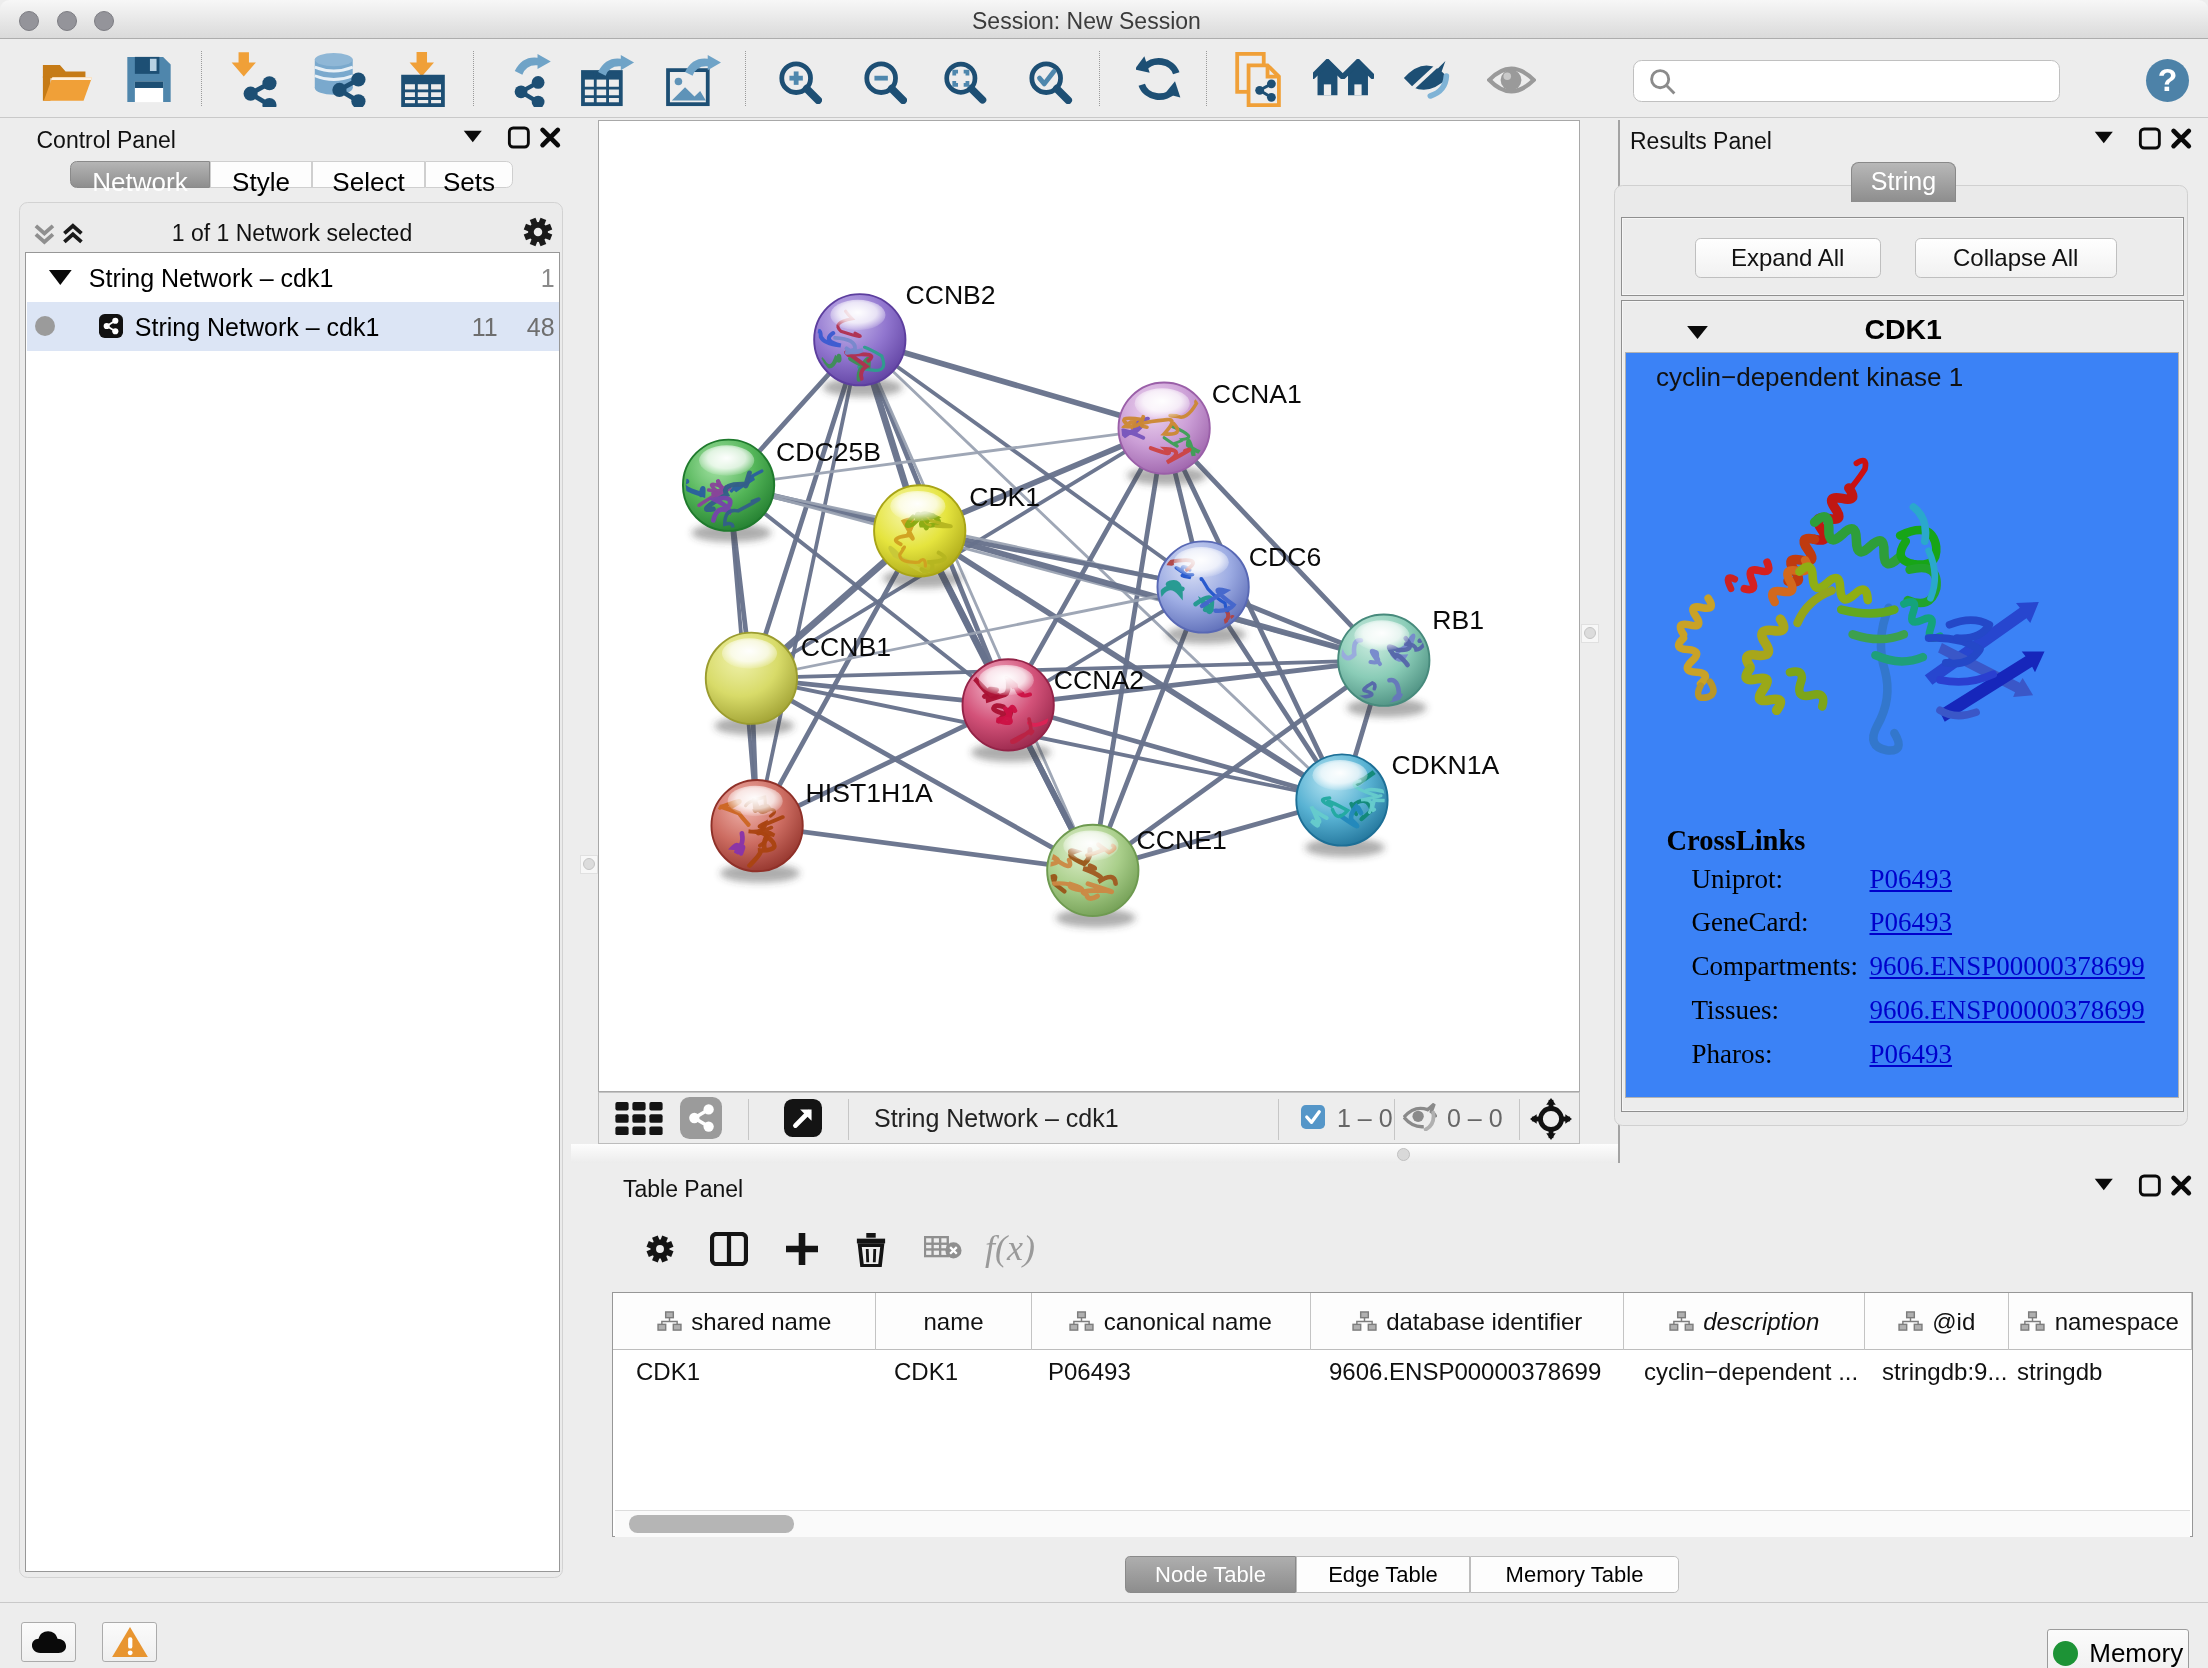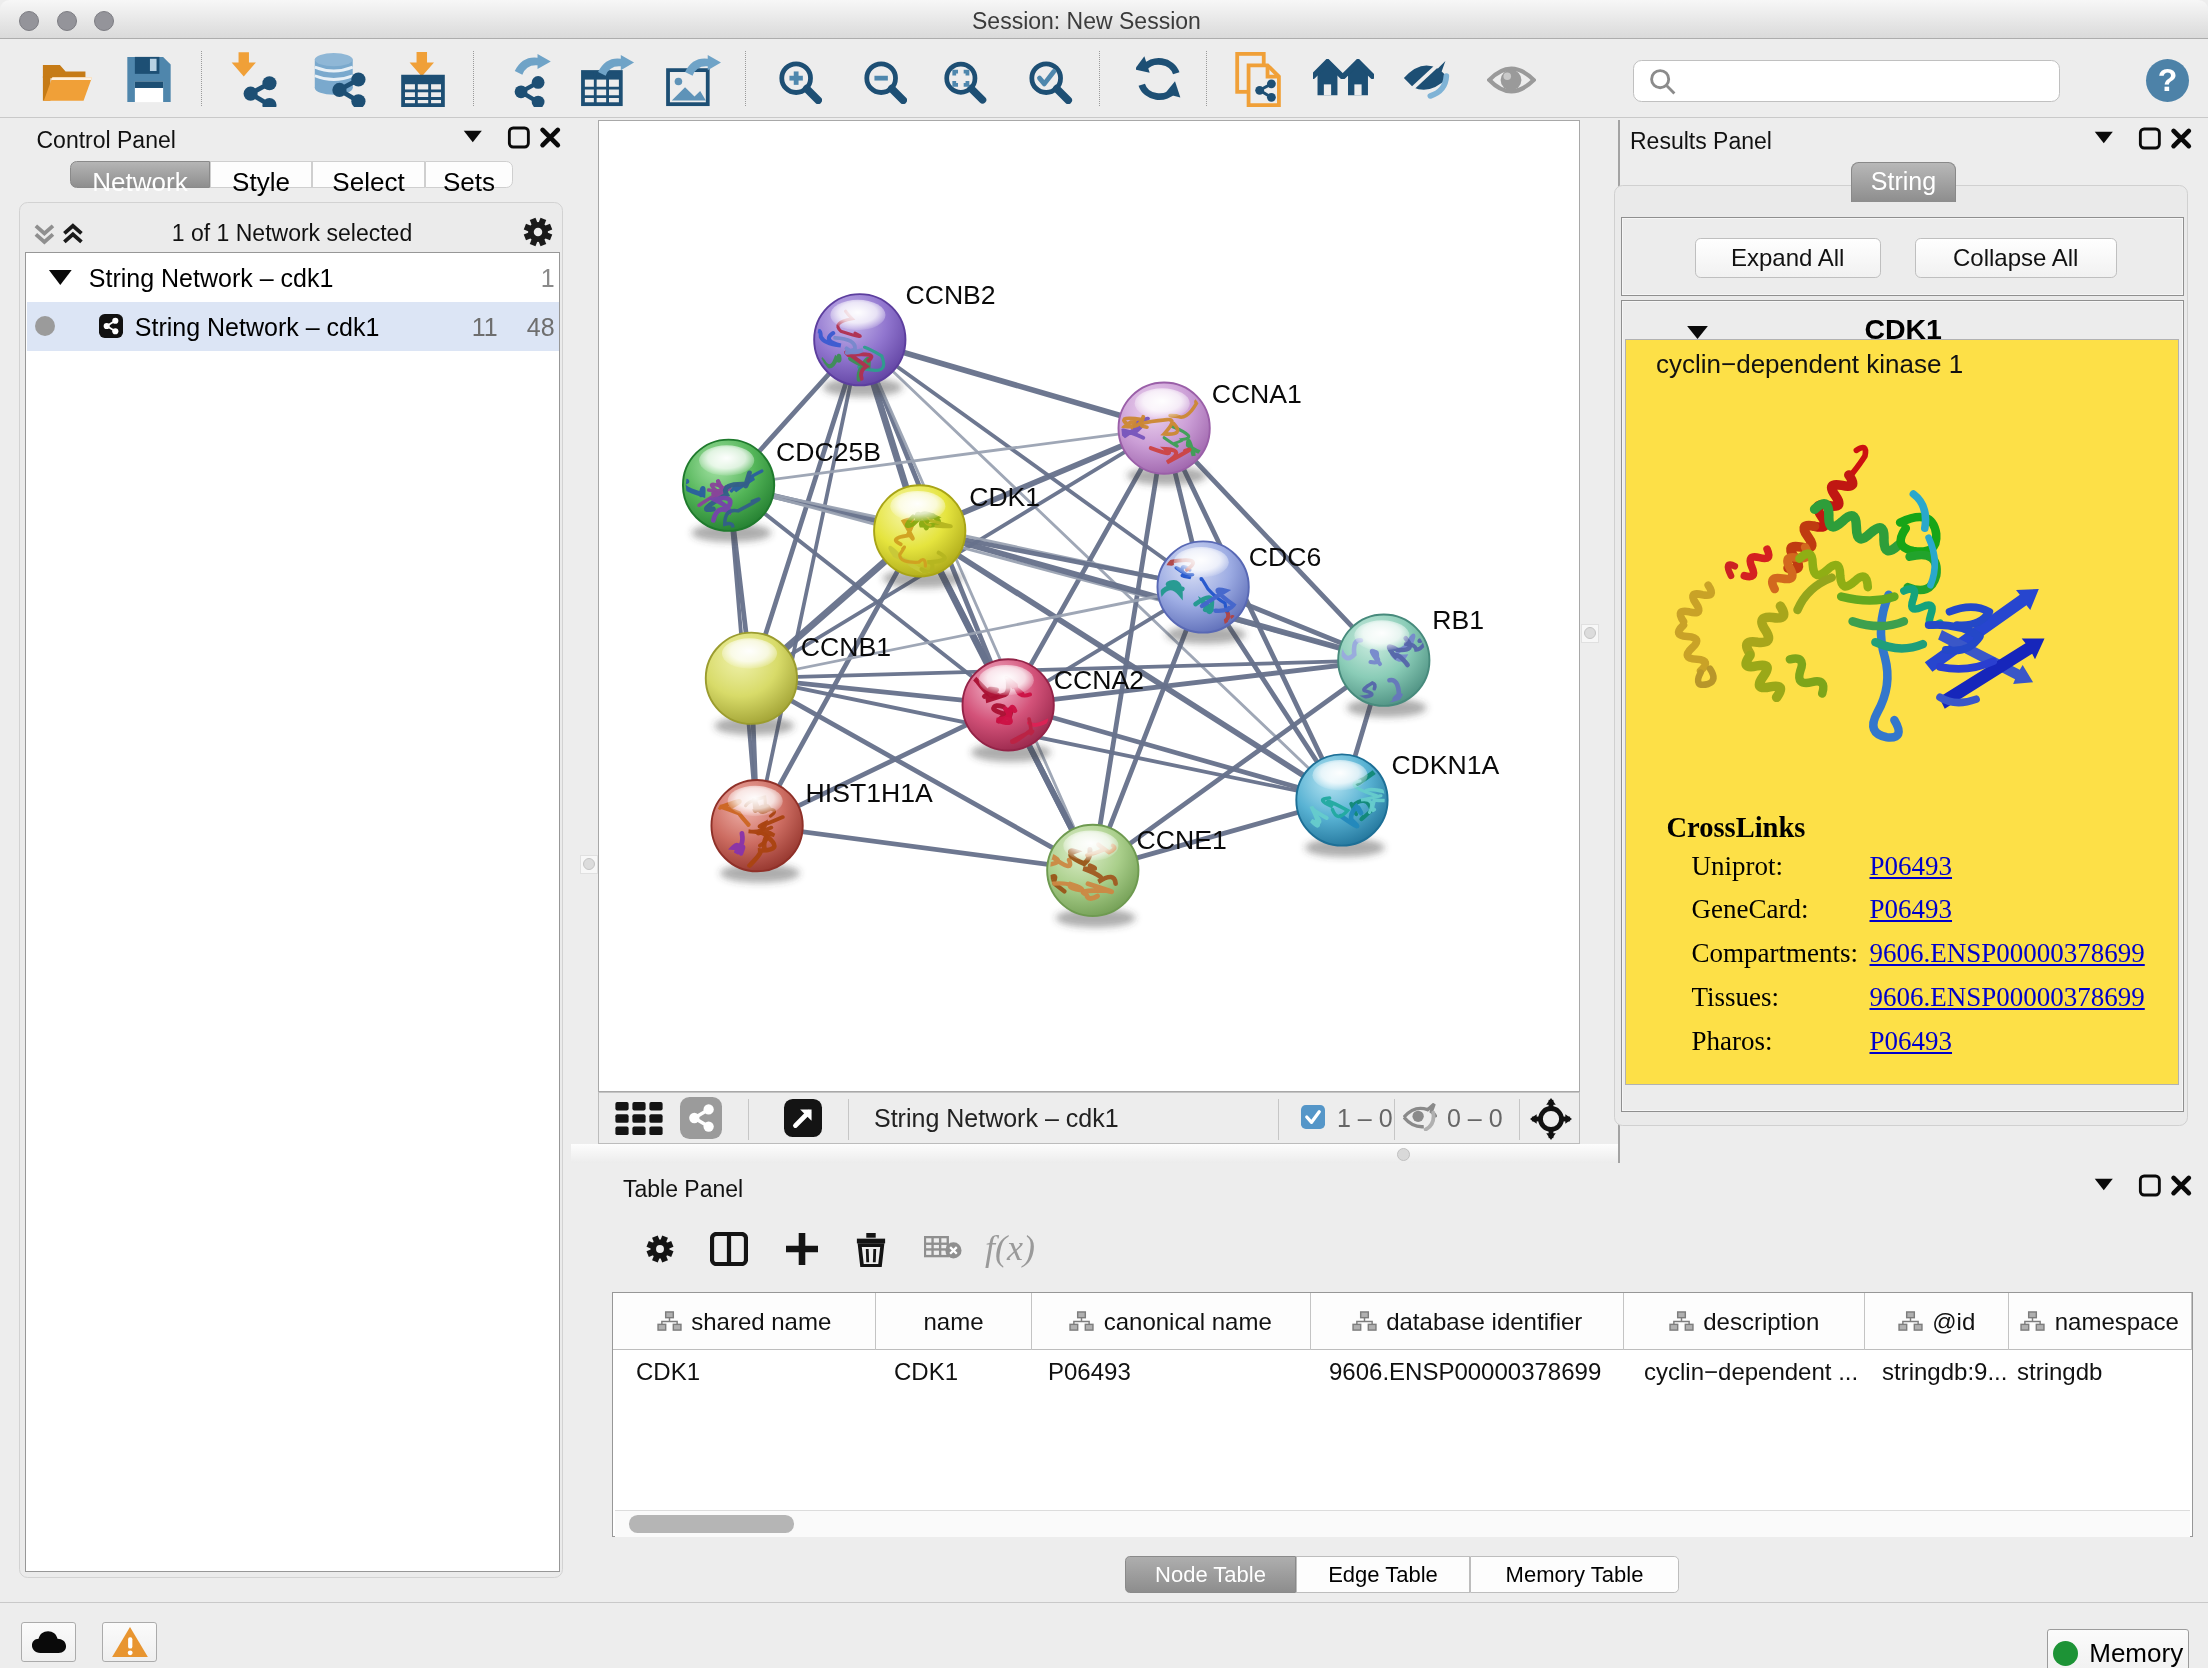--- a/index.html
+++ b/index.html
@@ -48,22 +48,22 @@
   #res-container { left:1614px; top:185px; width:574px; height:941px; background:#eaeaea;
     border:1px solid #d0d0d0; border-radius:8.6px; }
   #stringtab { left:1851px; top:162px; width:105px; height:40px;
     background:linear-gradient(#b8b8b8,#8d8d8d); border:1px solid #898989;
     border-radius:7.6px 7.6px 0 0; border-bottom:none; color:#fff; font-size:25px; text-align:center; line-height:36px; }
   .resbox { position:absolute; left:5.7px; background:#ececec; border:1px solid #8f8f8f;
     box-shadow:inset 0 0 0 1px #f6f6f6; }
   .btn { position:absolute; top:20px; height:40px; background:linear-gradient(#ffffff,#f1f1f1);
     border:1px solid #bfbfbf; border-radius:5.7px; font-size:24px; text-align:center;
     line-height:38px; color:#111; }
-  #cdk1content { position:absolute; left:3.8px; top:38px; width:554px; height:746px;
-    background:#fde047; border:1px solid #b2b2b2; }
+  #cdk1content { position:absolute; left:3.8px; top:51px; width:554px; height:746px;
+    background:#3b82f6; border:1px solid #b2b2b2; }
   .serif { font-family:"Liberation Serif", serif; }
   .xlink { color:#0000cc; text-decoration:underline; }
   
   #tbl { left:612px; top:1292px; width:1581px; height:245px; background:#fff;
     border:1px solid #979797;padding-left:10px; }
   #tblhead { position:absolute; left:0; top:0; width:1579px; height:57px; background:#fdfdfd;
     border-bottom:1px solid #bdbdbd; }
   .th { position:absolute; top:0; height:57px; border-right:1px solid #c4c4c4;
     display:flex; align-items:center; justify-content:center; font-size:24px; color:#111; gap:9.5px; }
   .td { position:absolute; top:58px; height:42px; font-size:24px; color:#111;
@@ -850,21 +850,21 @@
         <svg width="25" height="21" viewBox="0 0 26 22" style="flex:none;">
           <g fill="#b0b0b0" stroke="#7d7d7d" stroke-width="1.5">
             <rect x="9" y="1" width="8" height="6"></rect>
             <rect x="1" y="14" width="8" height="6"></rect>
             <rect x="17" y="14" width="8" height="6"></rect>
           </g>
           <path d="M13 7 L13 11 M5 14 L5 11 L21 11 L21 14" stroke="#7d7d7d" stroke-width="1.5" fill="none"></path>
         </svg>
         <span>database identifier</span>
       </div>
-<div class="th" style="left:1011px;width:241px;">
+<div class="th" style="left:1011px;width:241px;font-style:italic;">
         <svg width="25" height="21" viewBox="0 0 26 22" style="flex:none;">
           <g fill="#b0b0b0" stroke="#7d7d7d" stroke-width="1.5">
             <rect x="9" y="1" width="8" height="6"></rect>
             <rect x="1" y="14" width="8" height="6"></rect>
             <rect x="17" y="14" width="8" height="6"></rect>
           </g>
           <path d="M13 7 L13 11 M5 14 L5 11 L21 11 L21 14" stroke="#7d7d7d" stroke-width="1.5" fill="none"></path>
         </svg>
         <span>description</span>
       </div>

